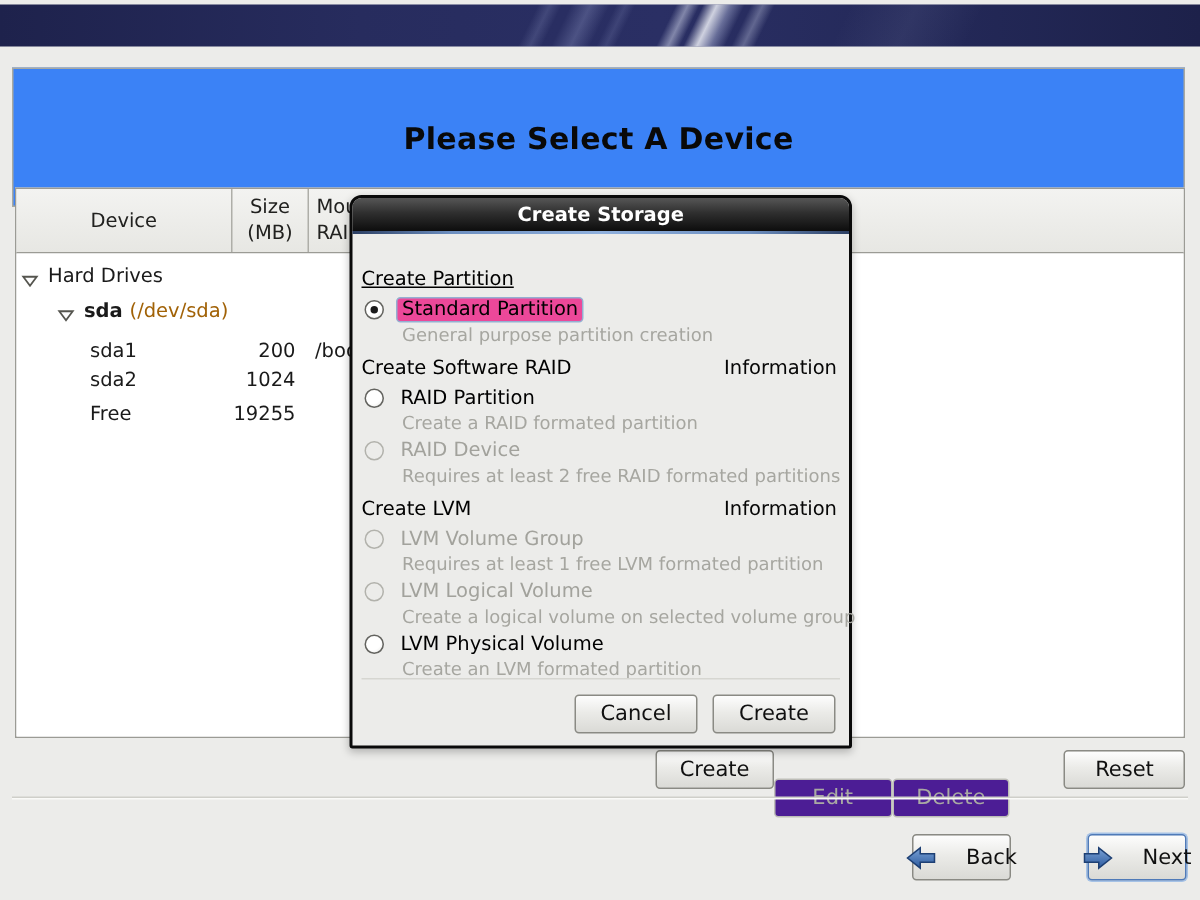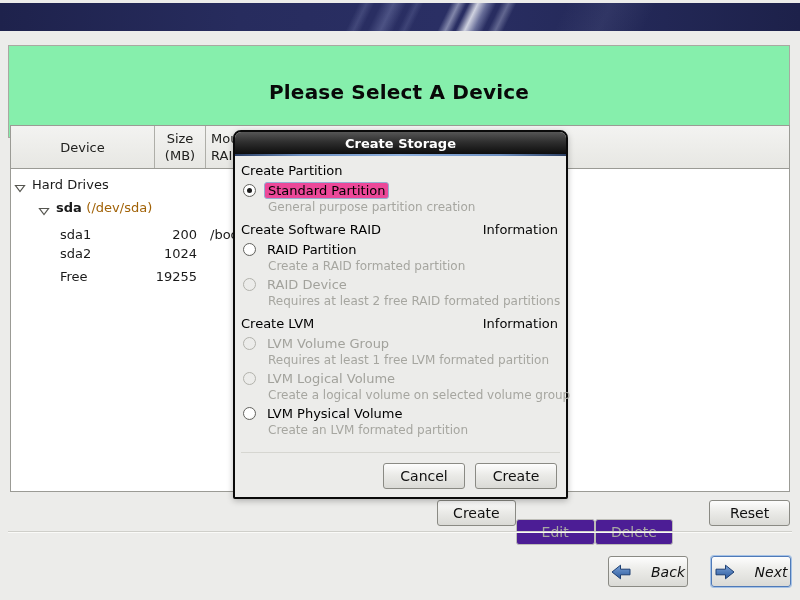--- a/index.html
+++ b/index.html
@@ -19,21 +19,21 @@
   .s1{left:352px;width:16px;background:linear-gradient(90deg,transparent,rgba(195,205,245,.16),transparent);}
   .s2{left:374px;width:26px;background:linear-gradient(90deg,transparent,rgba(200,210,250,.22),transparent);}
   .s3{left:404px;width:13px;background:linear-gradient(90deg,transparent,rgba(200,210,250,.13),transparent);}
   .s4{left:444px;width:16px;background:linear-gradient(90deg,transparent,rgba(235,240,255,.45),transparent);}
   .s5{left:462px;width:28px;background:linear-gradient(90deg,transparent,rgba(248,250,255,.8),rgba(220,228,255,.35),transparent);}
   .s6{left:494px;width:16px;background:linear-gradient(90deg,transparent,rgba(230,236,255,.3),transparent);}
   .s7{left:560px;width:90px;background:linear-gradient(90deg,transparent,rgba(210,218,250,.07),transparent);}
   
   .title-box{
     position:absolute;left:8px;top:45px;width:782px;height:93px;
-    border:1px solid #a9a9a1;background:#86efac;box-sizing:border-box;
+    border:1px solid #a9a9a1;background:#3b82f6;box-sizing:border-box;
     display:flex;align-items:center;justify-content:center;
   }
   .page-title{font-size:20px;font-weight:bold;color:#090909;letter-spacing:.2px;}
   
   .device-table{
     position:absolute;left:10px;top:125px;width:780px;height:367px;
     border:1px solid #9b9b95;background:#ffffff;box-sizing:border-box;
   }
   .thead{
     position:absolute;left:0;top:0;right:0;height:42px;
@@ -65,21 +65,21 @@
     border-color:#bdbdb7;background:#4c1d95;color:#a9a9a3;margin-top:19px;
   }
   .actions{position:absolute;left:437px;top:500px;width:353px;display:flex;justify-content:space-between;}
   .actions .gbtn{width:80px;}
   .actions .gbtn.last{width:82px;margin-left:36px;}
   .groove{
     position:absolute;left:8px;right:8px;top:531px;height:0;
     border-top:1px solid #cfcfca;border-bottom:1px solid #fafaf8;
   }
   .navrow{position:absolute;left:608px;top:556px;width:183px;display:flex;justify-content:space-between;}
-  .navbtn{width:80px;height:31px;gap:20px;font-style:italic;}
+  .navbtn{width:66px;height:31px;gap:20px;}
   .navbtn.focused{
     border:1px solid #4f7ab8;box-shadow:0 0 0 1px #a5c2e6;
   }
   .arrow-icon{display:inline-flex;align-items:center;}
   
   .dialog{
     position:absolute;left:233px;top:130px;width:335px;height:369px;
     background:#ececea;border:2px solid #0a0a0a;border-radius:8px 8px 2px 2px;
     box-sizing:border-box;z-index:10;box-shadow:0 2px 6px rgba(0,0,0,.25);
   }
@@ -88,21 +88,21 @@
     background:linear-gradient(180deg,#565656 0%,#2f2f2f 45%,#0d0d0d 100%);
     color:#ffffff;font-weight:bold;font-size:13px;
     display:flex;align-items:center;justify-content:center;
   }
   .dialog-accent{
     height:2px;
     background:linear-gradient(90deg,#2c3f63,#6d8fc0 20%,#8fb0dd 50%,#6d8fc0 80%,#2c3f63);
   }
   .dialog-body{padding:4px 8px 0 6px;font-size:13px;}
   .d-section{display:flex;justify-content:space-between;margin:7px 0 2px;height:17px;line-height:17px;color:#000;}
-  .d-section.first{margin-top:2px;}
+  .d-section.first{margin-top:18px;text-decoration:underline;}
   .d-info{color:#060606;}
   .d-radio{display:flex;align-items:center;height:18px;margin:1px 0;padding-left:2px;}
   .radio{
     width:13px;height:13px;border:1px solid #63635f;border-radius:50%;
     background:radial-gradient(circle at 40% 35%,#ffffff 55%,#e4e4e0);
     box-sizing:border-box;flex:none;margin-right:8px;position:relative;
   }
   .radio.checked::after{
     content:"";position:absolute;left:3px;top:3px;width:5px;height:5px;
     border-radius:50%;background:#1b1b1b;

